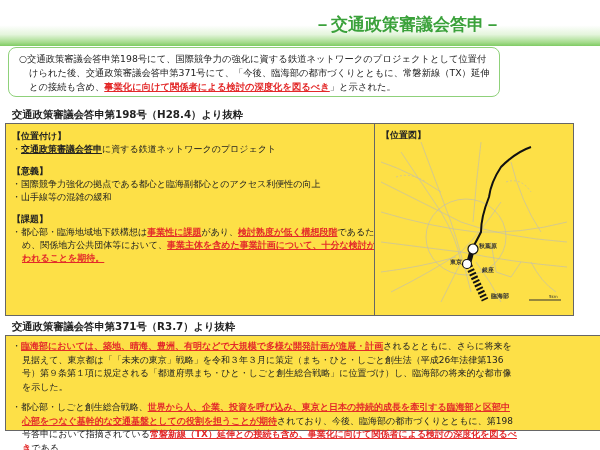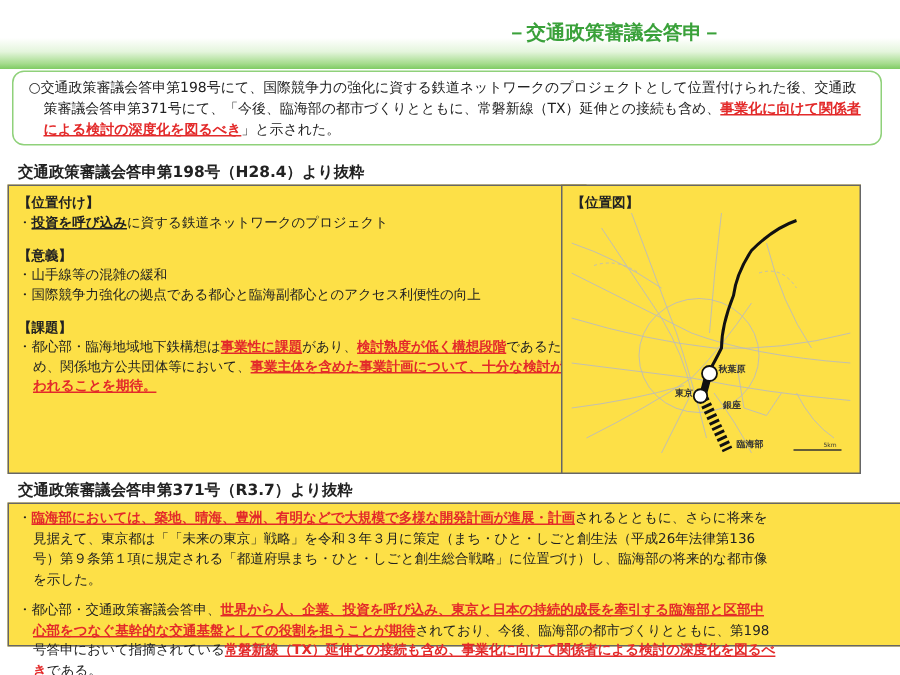--- a/index.html
+++ b/index.html
@@ -1,22 +1,22 @@
 <!DOCTYPE html>
 <html><head>
 <meta charset="utf-8">
 <style>
   html,body{margin:0;padding:0;}
   body{width:600px;height:450px;background:#ffffff;position:relative;overflow:hidden;
     font-family:"DejaVu Sans","Liberation Sans",sans-serif;color:#222;}
   .title-bar{position:absolute;left:0;top:0;width:600px;height:46px;
     background:linear-gradient(to bottom,#ffffff 0%,#ffffff 55%,#e4f5dc 75%,#a6dc8e 92%,#7fcb63 100%);}
   .title-main{position:absolute;left:6px;top:7px;font-size:19px;font-weight:bold;color:#3aa13a;letter-spacing:0.5px;white-space:nowrap;}
-  .title-sub{position:absolute;left:338px;top:13px;font-size:13px;font-weight:bold;color:#3aa13a;white-space:nowrap;}
-  .intro-box{position:absolute;left:8px;top:47px;width:580px;height:50px;border:1.3px solid #8fd17a;border-radius:8px;box-sizing:border-box;
+  .title-sub{position:absolute;left:314px;top:13px;font-size:17px;font-weight:bold;color:#3aa13a;white-space:nowrap;}
+  .intro-box{position:absolute;left:8px;top:47px;width:492px;height:50px;border:1.3px solid #8fd17a;border-radius:8px;box-sizing:border-box;
     padding:4px 8px 0 10px;font-size:9.3px;line-height:14px;}
   .intro-box p{margin:0;text-indent:-10px;padding-left:10px;}
   .red{color:#e32a2a;font-weight:bold;text-decoration:underline;}
   .strong{font-weight:bold;text-decoration:underline;}
   .sec-heading{position:absolute;left:12px;font-size:10.3px;font-weight:bold;white-space:nowrap;}
   .box{position:absolute;border:1.4px solid #666;box-sizing:border-box;background:#fde047;}
   .box1{left:5px;top:123px;width:386px;height:193px;}
   .box2{left:5px;top:335px;width:516px;}
   .map-box{left:374px;top:123px;width:200px;height:193px;}
   .box-inner{position:absolute;left:6px;top:4px;right:4px;font-size:9px;line-height:13px;}
@@ -37,25 +37,25 @@
 
 <div class="intro-box">
   <p><span>○交通政策審議会答申第198号にて、国際競争力の強化に資する鉄道ネットワークのプロジェクトとして位置付けられた後、交通政策審議会答申第371号にて、「今後、臨海部の都市づくりとともに、常磐新線（TX）延伸との接続も含め、</span><span class="red">事業化に向けて関係者による検討の深度化を図るべき</span><span>」と示された。</span></p>
 </div>
 
 <div class="sec-heading" style="top:108px;">交通政策審議会答申第198号（H28.4）より抜粋</div>
 
 <div class="box box1">
   <div class="box-inner">
     <div class="lbl">【位置付け】</div>
-    <p class="item">・<span class="strong">投資を呼び込み</span><span>に資する鉄道ネットワークのプロジェクト</span></p>
+    <p class="item">・<span class="strong">交通政策審議会答申</span><span>に資する鉄道ネットワークのプロジェクト</span></p>
     <div class="gap"></div>
     <div class="lbl">【意義】</div>
+    <p class="item">・<span>国際競争力強化の拠点である都心と臨海副都心とのアクセス利便性の向上</span></p>
     <p class="item">・<span>山手線等の混雑の緩和</span></p>
-    <p class="item">・<span>国際競争力強化の拠点である都心と臨海副都心とのアクセス利便性の向上</span></p>
     <div class="gap"></div>
     <div class="lbl">【課題】</div>
     <p class="item">・<span>都心部・臨海地域地下鉄構想は</span><span class="red">事業性に課題</span><span>があり、</span><span class="red">検討熟度が低く構想段階</span><span>であるため、関係地方公共団体等において、</span><span class="red">事業主体を含めた事業計画について、十分な検討が行われることを期待。</span></p>
     <div class="gap"></div>
   </div>
 </div>
 
 <div class="box map-box">
   <div class="map-label">【位置図】</div>
   <svg class="map-svg" width="186" height="168" viewBox="0 0 186 168">
@@ -91,15 +91,15 @@
   <span class="st" style="left:116px;top:168px;">臨海部</span>
   <span class="st" style="left:174px;top:170px;font-size:4px;font-weight:normal;">5km</span>
 </div>
 
 <div class="sec-heading" style="top:320px;">交通政策審議会答申第371号（R3.7）より抜粋</div>
 
 <div class="box box2" style="width:600px;height:96px;left:5px;right:auto;">
   <div class="box-inner" style="width:505px;">
     <p class="item">・<span class="red">臨海部においては、築地、晴海、豊洲、有明などで大規模で多様な開発計画が進展・計画</span><span>されるとともに、さらに将来を見据えて、東京都は「「未来の東京」戦略」を令和３年３月に策定（まち・ひと・しごと創生法（平成26年法律第136号）第９条第１項に規定される「都道府県まち・ひと・しごと創生総合戦略」に位置づけ）し、臨海部の将来的な都市像を示した。</span></p>
     <div class="gap"></div>
-    <p class="item">・<span>都心部・交通政策審議会答申、</span><span class="red">世界から人、企業、投資を呼び込み、東京と日本の持続的成長を牽引する臨海部と区部中心部をつなぐ基幹的な交通基盤としての役割を担うことが期待</span><span>されており、今後、臨海部の都市づくりとともに、第198号答申において指摘されている</span><span class="red">常磐新線（TX）延伸との接続も含め、事業化に向けて関係者による検討の深度化を図るべき</span><span>である。</span></p>
+    <p class="item">・<span>都心部・しごと創生総合戦略、</span><span class="red">世界から人、企業、投資を呼び込み、東京と日本の持続的成長を牽引する臨海部と区部中心部をつなぐ基幹的な交通基盤としての役割を担うことが期待</span><span>されており、今後、臨海部の都市づくりとともに、第198号答申において指摘されている</span><span class="red">常磐新線（TX）延伸との接続も含め、事業化に向けて関係者による検討の深度化を図るべき</span><span>である。</span></p>
   </div>
 </div>
 
 </body></html>

